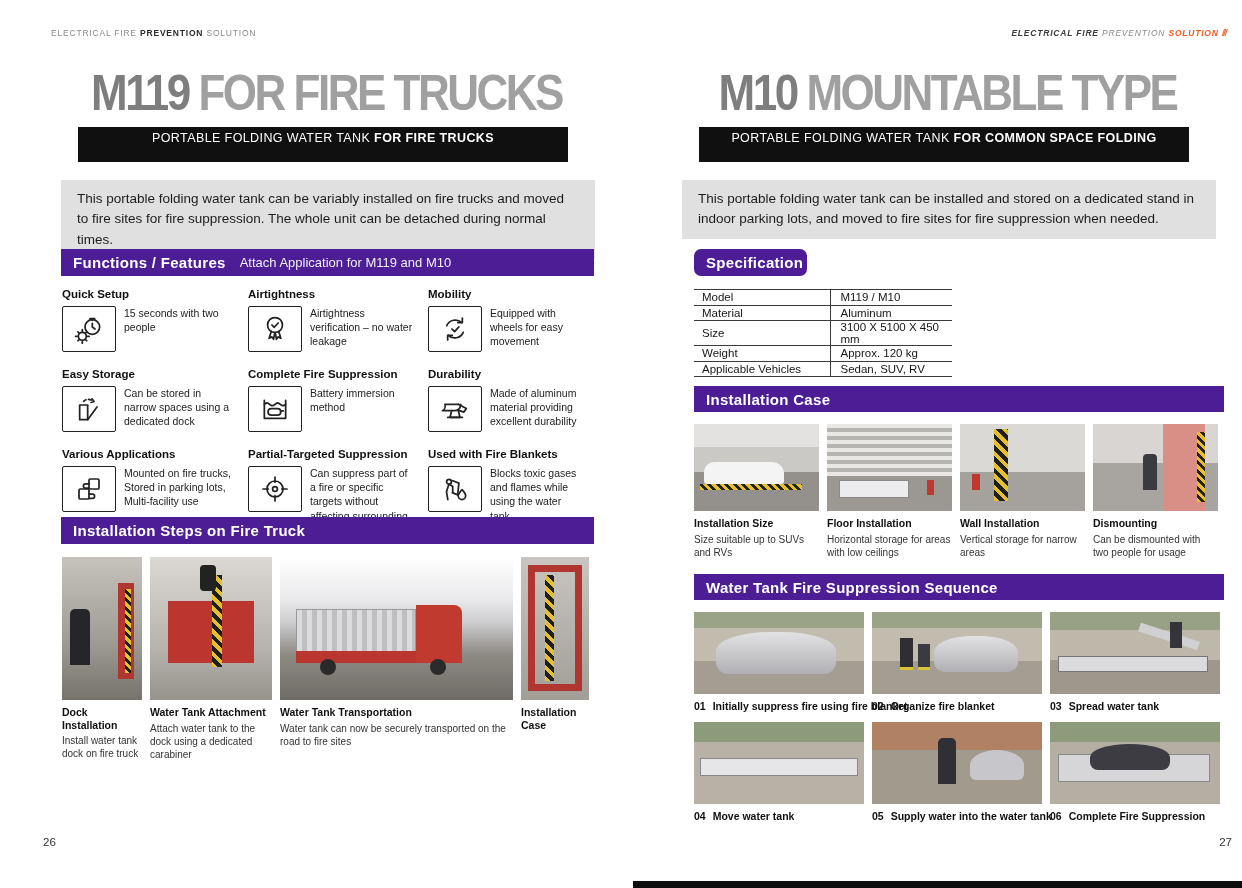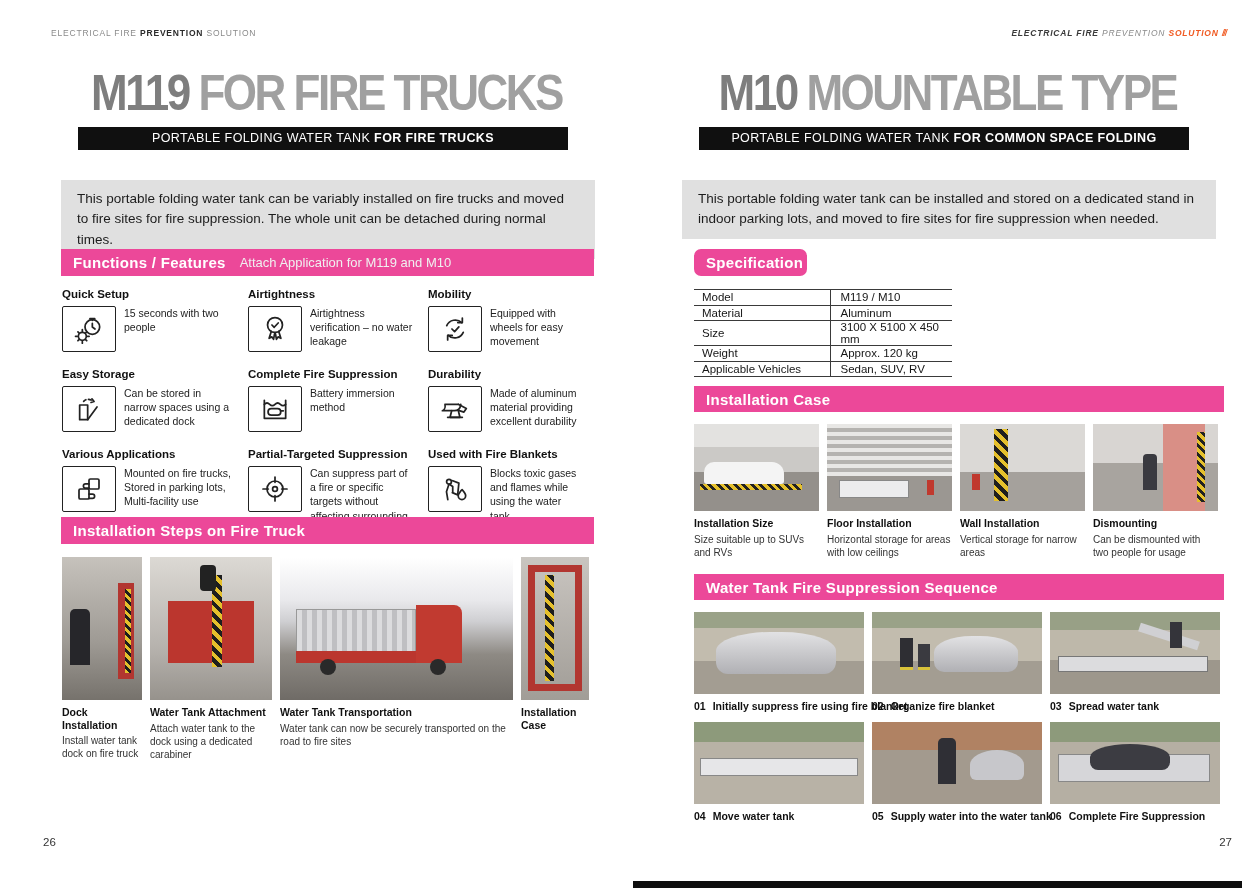--- a/index.html
+++ b/index.html
@@ -19,30 +19,30 @@
   #page-right .runhead .rh-accent { font-weight:bold; color:#f05a22; }
   #page-right .runhead .rh-slash { font-weight:bold; color:#f05a22; letter-spacing:-1px; }
 
   
   .big-title { position:absolute; top:68px; left:0; width:100%; text-align:center;
                font-size:44px; font-weight:bold; letter-spacing:-2.5px; white-space:nowrap;
                transform:scale(1,1.12); }
   .big-title .t-model { color:#7e7e7e; }
   .big-title .t-rest  { color:#a0a0a0; }
 
-  .subtitle-bar { position:absolute; top:127px; left:62px; width:490px; height:23px;
+  .subtitle-bar { position:absolute; top:127px; left:62px; width:490px; height:35px;
                   background:#101010; color:#fff; text-align:center; line-height:23px;
                   font-size:12.5px; letter-spacing:.4px; white-space:nowrap; }
   .subtitle-bar .sub-bold { font-weight:bold; }
 
   .intro-box { position:absolute; top:180px; left:45px; width:534px; min-height:48px;
                background:#e0e0e0; padding:9px 16px; font-size:13.5px; line-height:1.5;
                color:#1c1c1c; }
 
-  .section-bar { position:absolute; background:#ec4899; color:#fff; height:27px;
+  .section-bar { position:absolute; background:#4c1d95; color:#fff; height:27px;
                  display:flex; align-items:center; padding:0 12px; gap:14px; }
   .section-bar .sec-title { font-size:15px; font-weight:bold; letter-spacing:.3px; white-space:nowrap; }
   .section-bar .sec-sub   { font-size:13px; color:#f0f0f0; white-space:nowrap; }
 
   
   .features-grid { position:absolute; top:288px; left:46px; width:534px;
                    display:grid; grid-template-columns:186px 180px 168px; row-gap:16px; }
   .feat { padding-right:14px; }
   .feat-title { font-size:11.5px; font-weight:bold; color:#111; margin-bottom:6px; white-space:nowrap; }
   .feat-body { display:flex; gap:8px; }

